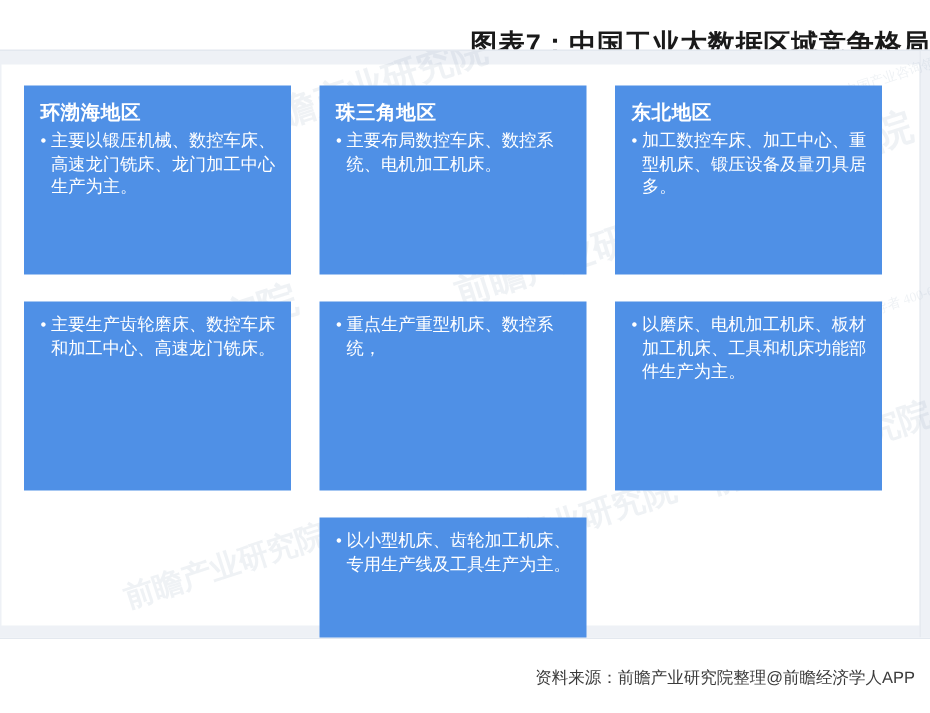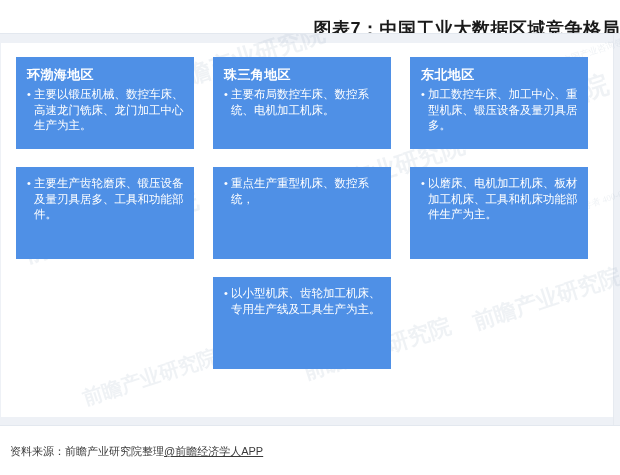--- a/index.html
+++ b/index.html
@@ -104,21 +104,21 @@
   .cell {
     width: 178px;
     flex: 0 0 178px;
   }
   .cell.spacer {
     background: transparent;
   }
 
   .region-box {
     width: 178px;
-    height: 92px;
+    height: 126px;
     background: #4f90e6;
     box-sizing: border-box;
     padding: 9px 10px 6px 11px;
     position: relative;
     overflow: hidden;
   }
   .region-title {
     color: #ffffff;
     font-size: 13px;
     font-weight: bold;
@@ -155,27 +155,27 @@
     width: 620px;
     height: 49px;
     background: #ffffff;
   }
   .footer-inner {
     position: absolute;
     left: 10px;
     right: 10px;
     top: 18px;
     display: flex;
-    justify-content: flex-start;
+    justify-content: flex-end;
     align-items: center;
     font-size: 11px;
     color: #3b3b3b;
     white-space: nowrap;
   }
-  .footer-right { color: #3b3b3b; text-decoration: underline; }
+  .footer-right { color: #3b3b3b; }
 </style>
 </head>
 <body>
 
 <div class="chart-title">图表7：中国工业大数据区域竞争格局</div>
 
 <div class="content-frame">
 
   <div class="band-top"></div>
   <div class="band-bottom"></div>
@@ -222,21 +222,21 @@
           </div>
         </div>
       </div>
     </div>
 
     <div class="row">
       <div class="cell">
         <div class="region-box">
           <div class="region-desc">
             <span class="bullet">•</span>
-            <span class="desc-text">主要生产齿轮磨床、锻压设备及量刃具居多、工具和功能部件。</span>
+            <span class="desc-text">主要生产齿轮磨床、数控车床和加工中心、高速龙门铣床。</span>
           </div>
         </div>
       </div>
       <div class="cell">
         <div class="region-box">
           <div class="region-desc">
             <span class="bullet">•</span>
             <span class="desc-text">重点生产重型机床、数控系统，</span>
           </div>
         </div>

